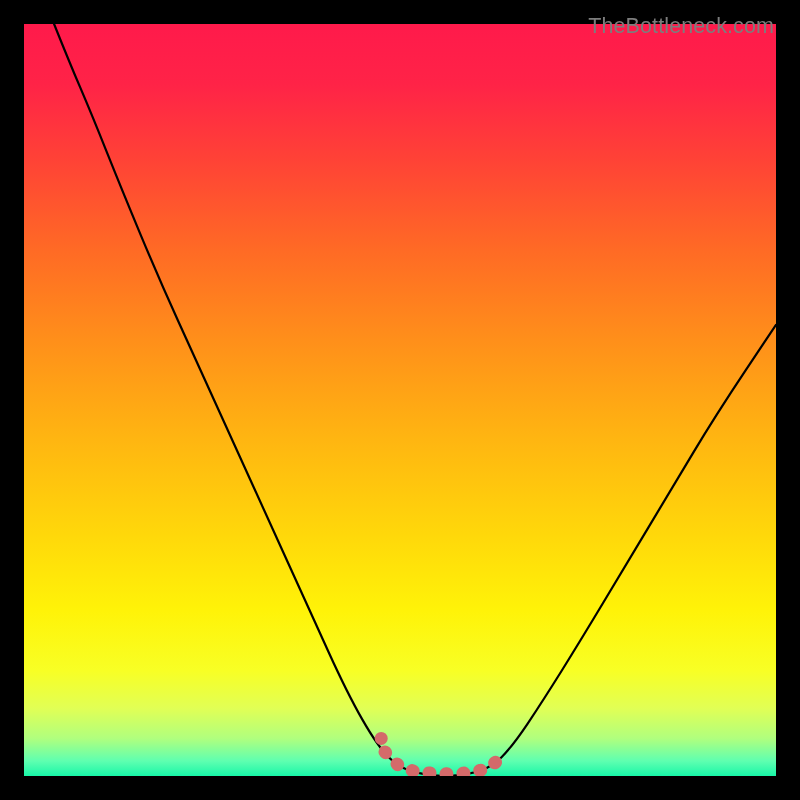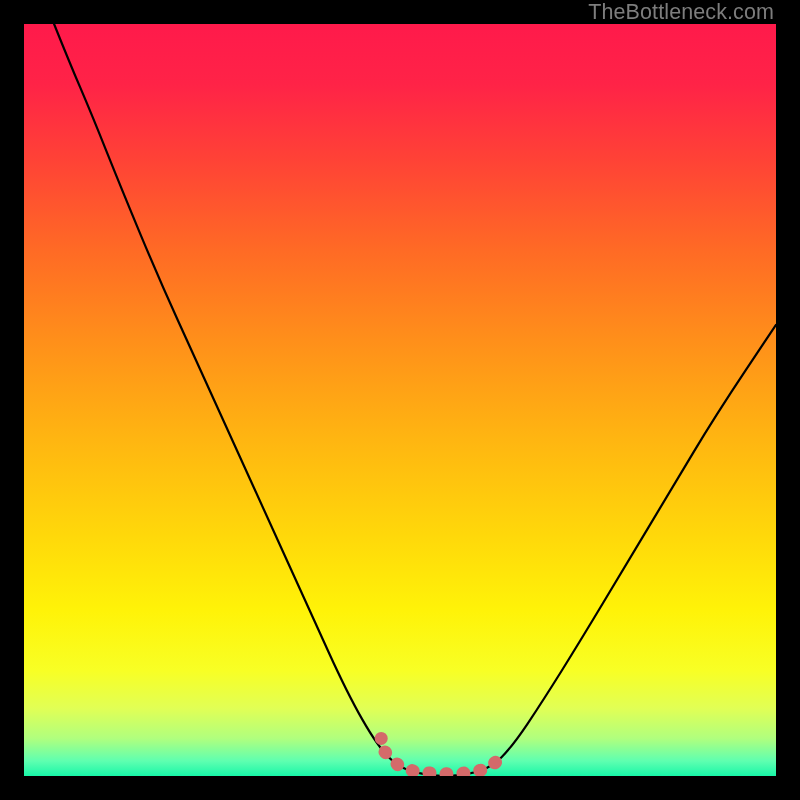--- a/index.html
+++ b/index.html
@@ -22,21 +22,21 @@
   .plot {
     position: absolute;
     left: 0;
     top: 0;
     width: 752px;
     height: 752px;
     display: block;
   }
   .watermark {
     position: absolute;
-    top: 0;
+    top: 14px;
     right: 26px;
     color: #7d7d7d;
     font-size: 21.5px;
     font-weight: 400;
     letter-spacing: 0.1px;
     user-select: none;
   }
 </style>
 </head>
 <body>

